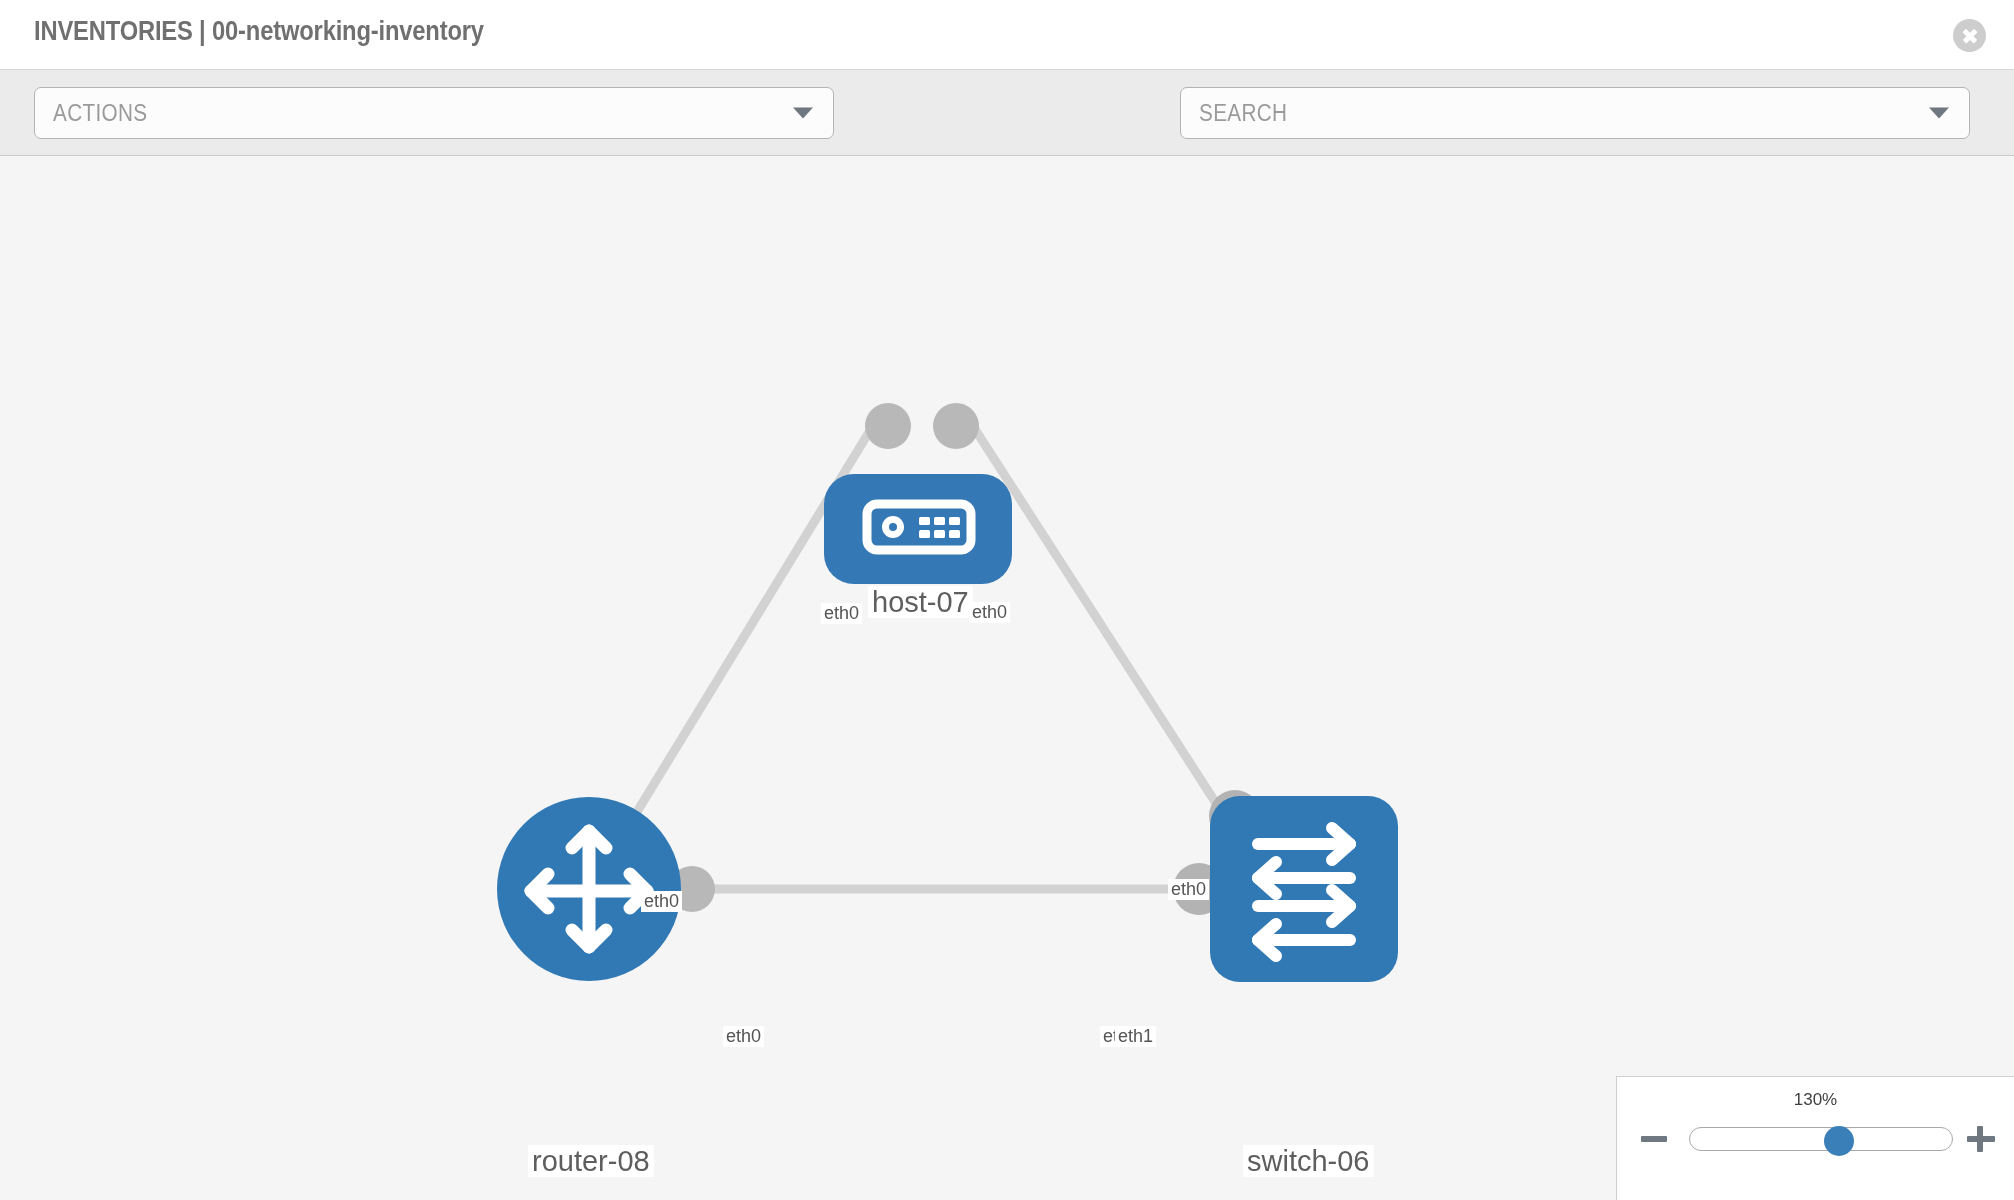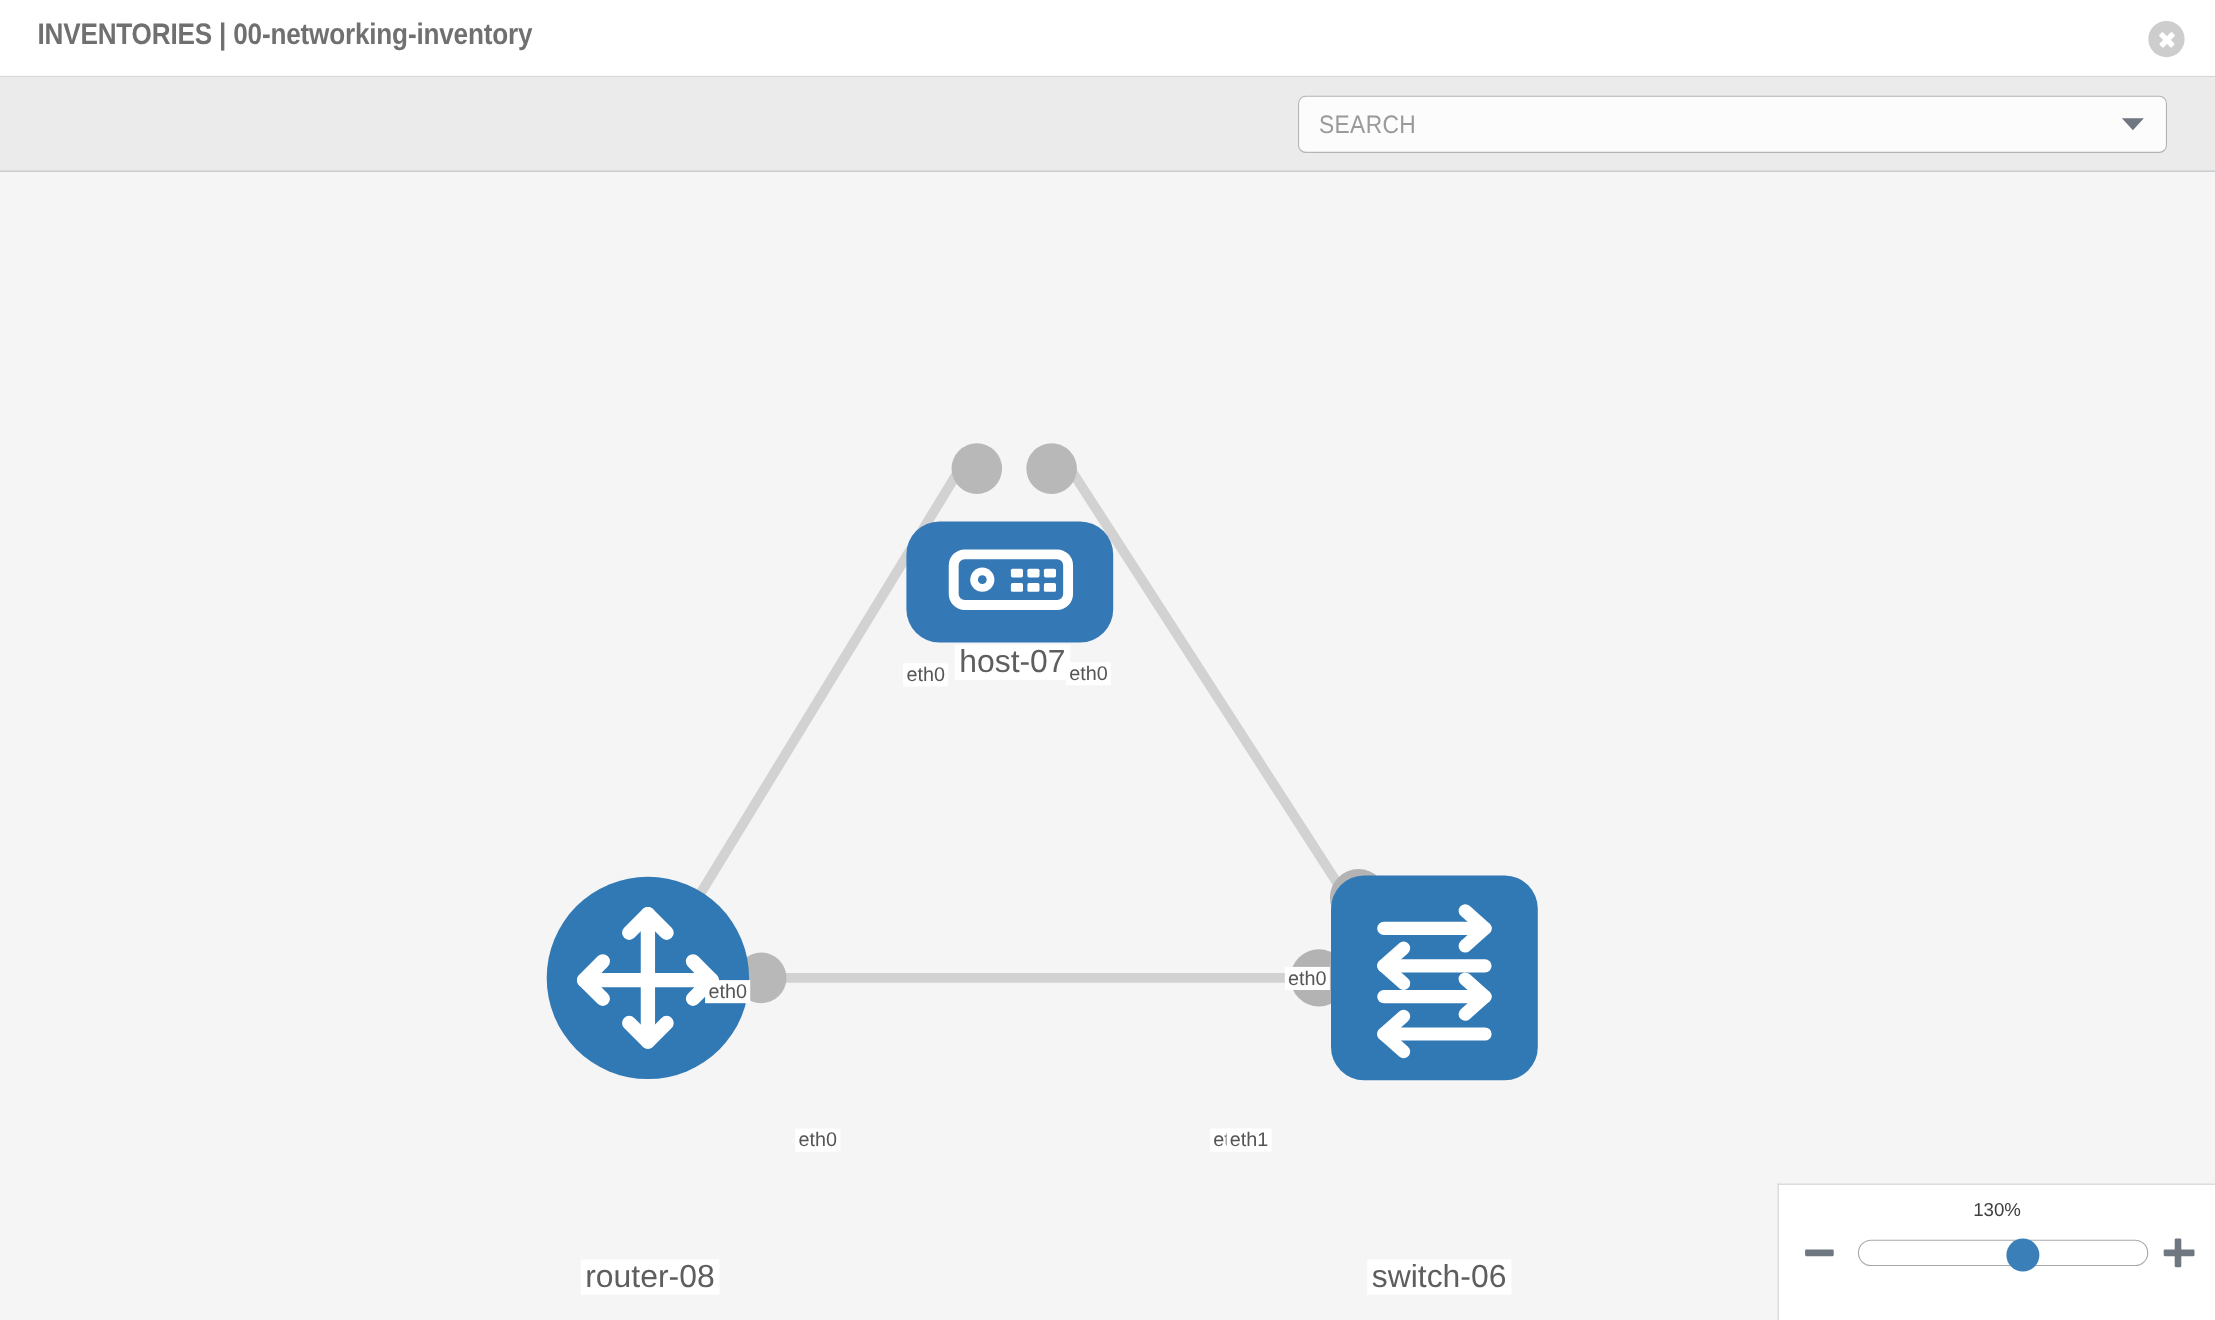--- a/index.html
+++ b/index.html
@@ -10,21 +10,21 @@
   }
   body {
     font-family: "Liberation Sans", sans-serif;
     -webkit-font-smoothing: antialiased;
   }
   #app {
     position: relative;
     width: 2014px;
     height: 1200px;
     overflow: hidden;
-    background: #0f172a;
+    background: #22c55e;
   }
 
   
   .header {
     position: absolute;
     left: 0; top: 0;
     width: 2014px;
     height: 70px;
     background: #ffffff;
     border-bottom: 1px solid #d7d7d7;
@@ -224,20 +224,24 @@
 
 <div id="app">
 
   <div class="header">
     <div class="page-title">INVENTORIES | 00-networking-inventory</div>
     <div class="close-btn"></div>
   </div>
 
   <div class="toolbar">
 
+    <div class="combo combo-actions">
+      <span class="combo-text">ACTIONS</span>
+      <span class="combo-caret"></span>
+    </div>
 
     <div class="tool-icon tool-wrench">
       <svg viewBox="0 0 46 46" width="46" height="46" aria-hidden="true">
         <path d="M30.6 5.5a11 11 0 0 0-10.2 15.1L7.2 33.8a3.6 3.6 0 0 0 0 5.1l1.2 1.2a3.6 3.6 0 0 0 5.1 0l13.2-13.2A11 11 0 1 0 30.6 5.5zm0 4.2a6.8 6.8 0 1 1 0 13.6 6.8 6.8 0 0 1 0-13.6z" fill="#7d848c"></path>
         <circle cx="10.6" cy="36.9" r="2.1" fill="#7d848c"></circle>
         <path d="M38.2 6.3l-6.4 6.4 4.4 4.4 6.4-6.4z" fill="#ebebeb"></path>
       </svg>
     </div>
 
     <div class="tool-icon tool-key">

